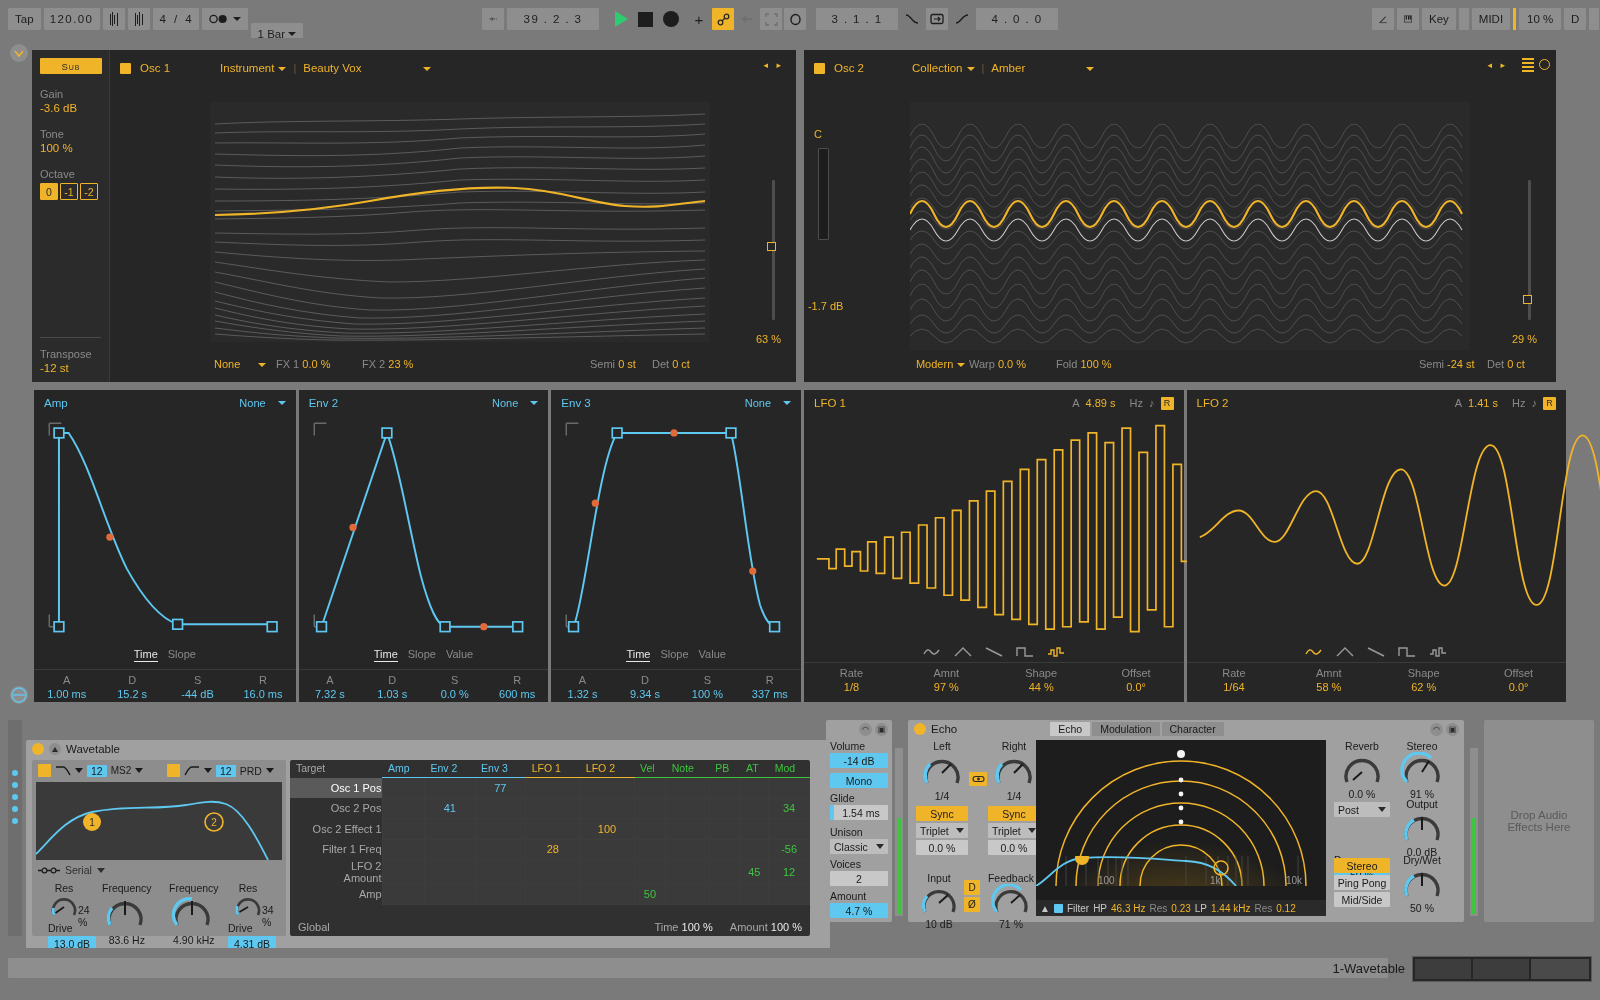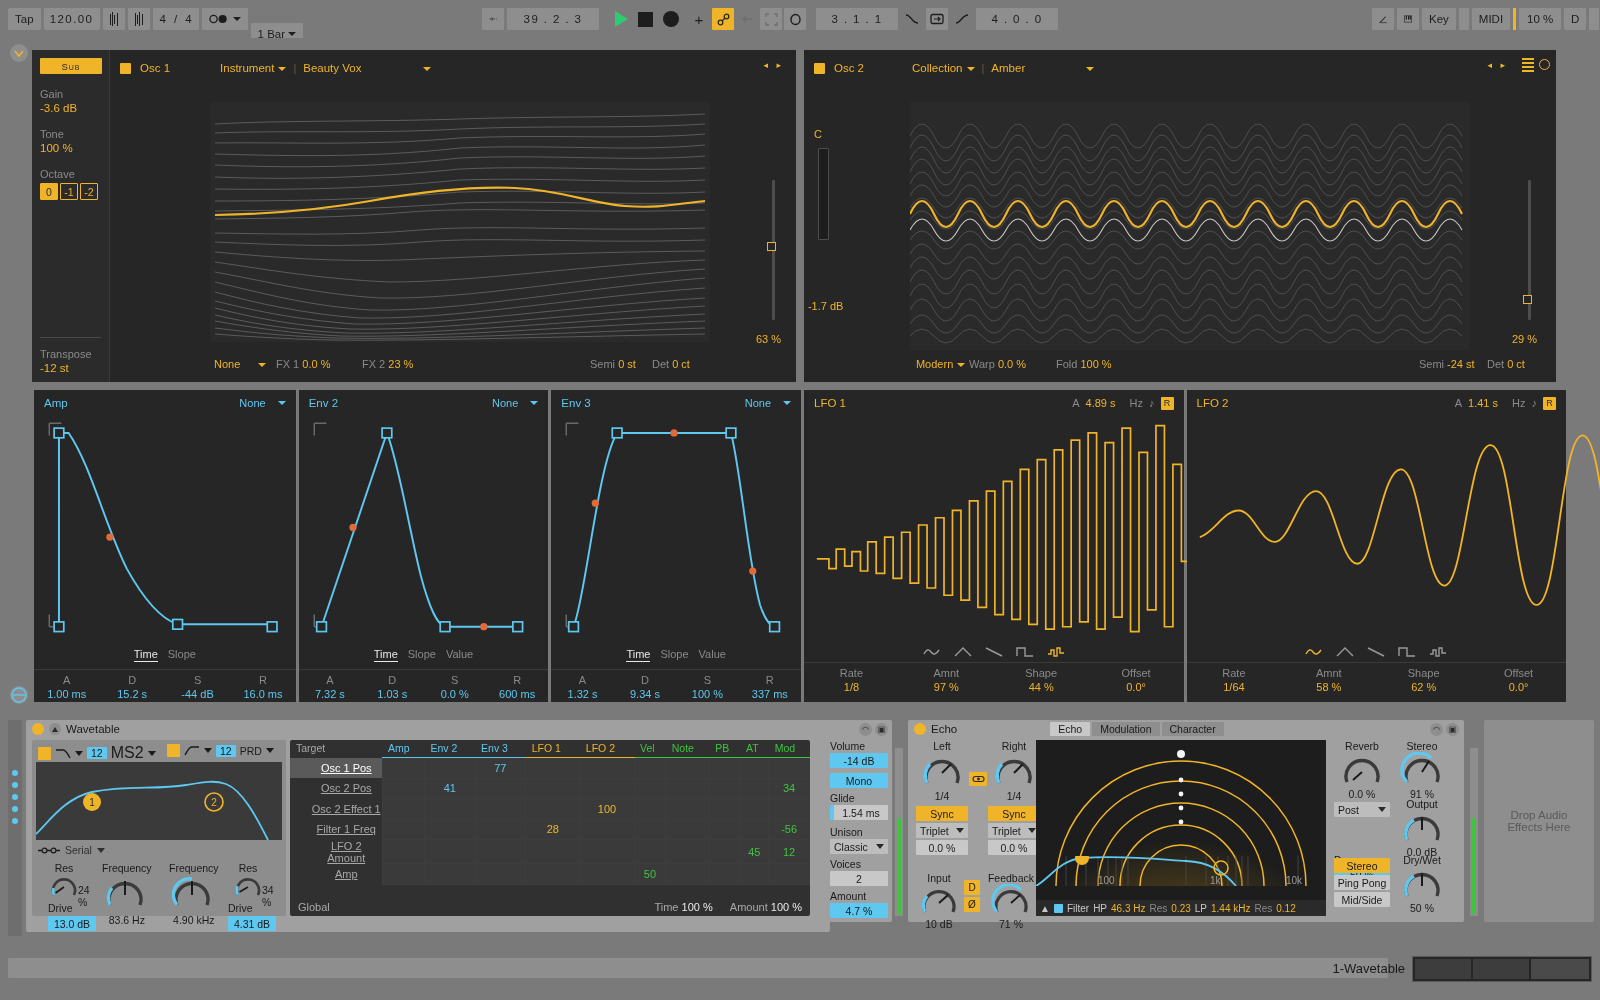--- a/index.html
+++ b/index.html
@@ -122,21 +122,21 @@
   .field.org  { background:#f0b429; }
   .field.lite { background:#c8c8c8; }
   .selbox { background:#bdbdbd; border-radius:1px; height:15px; display:flex; align-items:center; justify-content:space-between; font-size:10.5px; padding:0 4px;}
   .selbox i { width:0;height:0;border-left:4px solid transparent;border-right:4px solid transparent;border-top:5px solid #2a2a2a;}
 
   
   .matrix { position:absolute; background:#303030; border-radius:2px; }
   .mx-tbl { width:100%; border-collapse:collapse; }
   .mx-tbl th { font-size:10.5px; font-weight:normal; text-align:left; padding:2px 0 3px 6px; }
   .mx-tbl td { border:1px solid #3d3d3d; height:20.5px; background:#3a3a3a; text-align:center; font-size:11px; position:relative;}
-  .mx-tbl td.lbl { background:#303030; border:none; text-align:center; padding-left:21px; color:#a8a8a8;text-decoration:underline; }
+  .mx-tbl td.lbl { background:#303030; border:none; text-align:right; padding-left:21px; color:#a8a8a8; }
   .mx-tbl tr.sel td.lbl { background:#5a5a5a; color:#fff; }
   .mx-foot { position:absolute; bottom:3px; left:8px; right:8px; display:flex; justify-content:space-between; font-size:11px;}
 
   .echo-disp { position:absolute; background:#1d1d1d; }
 
   
   .statusbar { position:absolute; left:0; top:948px; width:1600px; height:52px; background:#7a7a7a;}
   .sb-field { position:absolute; left:8px; top:10px; width:1380px; height:20px; background:#8e8e8e; border-radius:1px;}
   .sb-name { position:absolute; right:195px; top:13px; font-size:13px; color:#1a1a1a;}
   .sb-thumb { position:absolute; right:8px; top:8px; width:180px; height:26px; background:#262626; border:1px solid #5a5a5a;}
@@ -726,39 +726,39 @@
   <div class="chain">
 
     <div class="rail">
       <div class="dot" style="top:50px;"></div>
       <div class="dot" style="top:62px;"></div>
       <div class="dot" style="top:74px;"></div>
       <div class="dot" style="top:86px;"></div>
       <div class="dot" style="top:98px;"></div>
     </div>
 
-    <div class="device" style="left:26px; width:804px; height:212px;">
+    <div class="device" style="left:26px; width:804px; height:212px;margin-top:20px;">
       <div class="dev-title">
         <div class="dev-led"></div>
         <div class="dev-tri">
             <i></i>
           </div>
         <div class="dev-name">Wavetable</div>
       </div>
 
       <div style="position:absolute; left:6px; top:20px; width:254px; height:176px; background:#8d8d8d; border-radius:2px;">
 
         <div style="position:absolute; left:6px; top:4px; display:flex; align-items:center; gap:4px;">
           <div style="width:13px;height:13px;background:#f0b429;border-radius:1px;"></div>
           <svg width="16" height="11" viewBox="0 0 16 11">
               <path d="M1 2 H8 C11 2 12 5 15 10" fill="none" stroke="#1a1a1a" stroke-width="1.4"></path>
             </svg>
           <i style="width:0;height:0;border-left:4px solid transparent;border-right:4px solid transparent;border-top:5px solid #1a1a1a;"></i>
           <div style="background:#5ec8f0;border-radius:1px;padding:0 4px;font-size:10.5px;">12</div>
-          <span style="font-size:16px;">MS2</span>
+          <span style="font-size:10px;">MS2</span>
           <i style="width:0;height:0;border-left:4px solid transparent;border-right:4px solid transparent;border-top:5px solid #1a1a1a;"></i>
         </div>
         <div style="position:absolute; left:135px; top:4px; display:flex; align-items:center; gap:4px;">
           <div style="width:13px;height:13px;background:#f0b429;border-radius:1px;"></div>
           <svg width="16" height="11" viewBox="0 0 16 11">
               <path d="M1 10 C4 5 5 2 8 2 H15" fill="none" stroke="#1a1a1a" stroke-width="1.4"></path>
             </svg>
           <i style="width:0;height:0;border-left:4px solid transparent;border-right:4px solid transparent;border-top:5px solid #1a1a1a;"></i>
           <div style="background:#5ec8f0;border-radius:1px;padding:0 4px;font-size:10.5px;">12</div>
           <span style="font-size:10.5px;">PRD</span>

